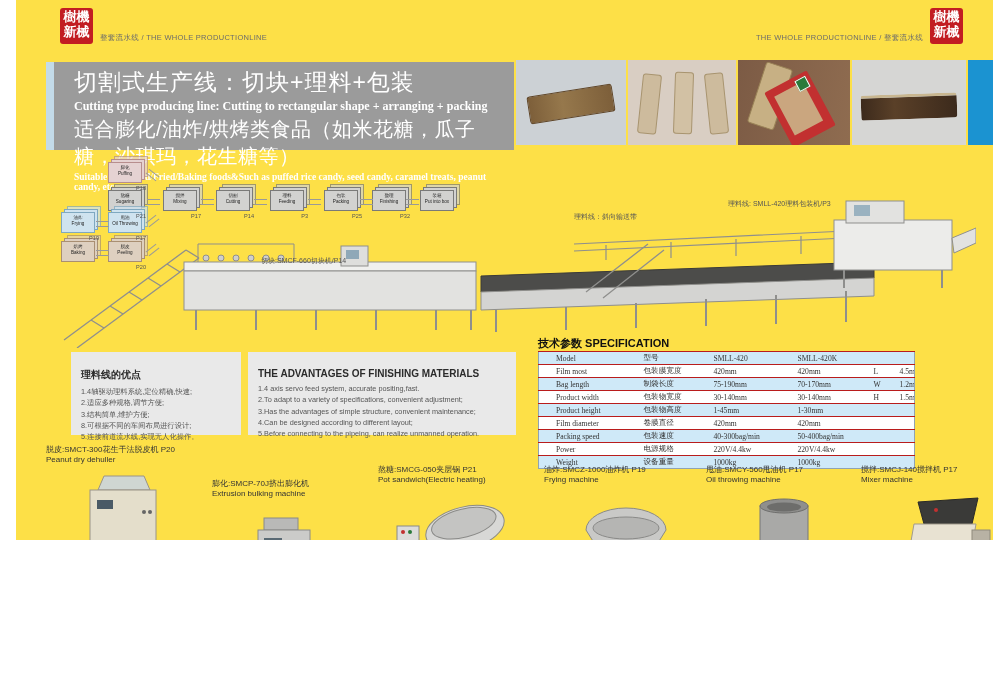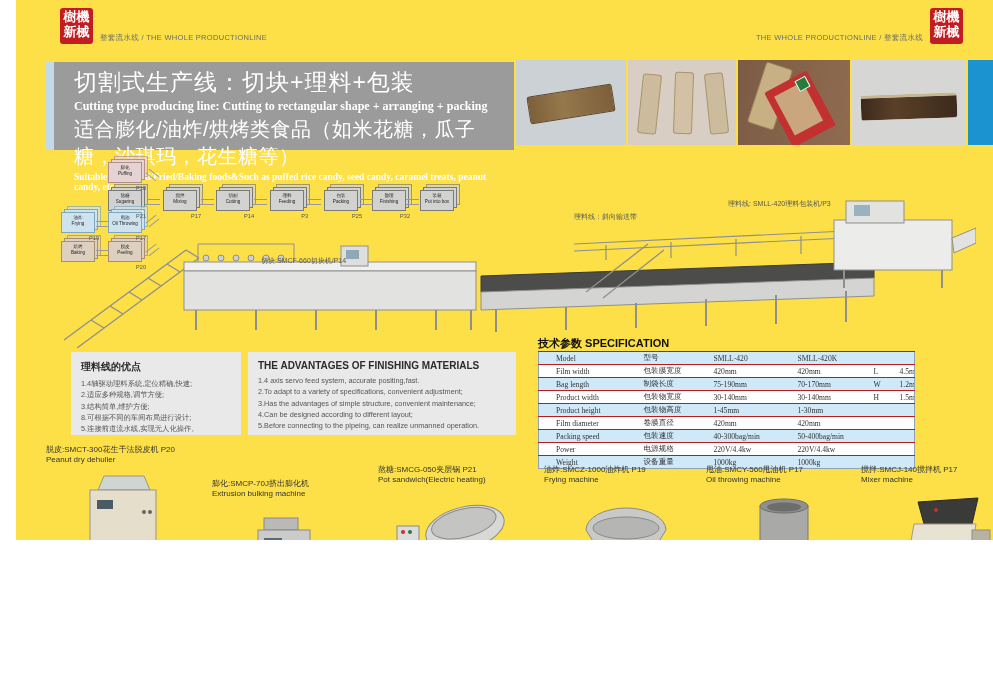--- a/index.html
+++ b/index.html
@@ -34,21 +34,21 @@
   .fcard .ref{position:absolute;right:-4px;bottom:-8px;font-size:5.6px;color:#555;z-index:3;}
   .v-pink .sheet{background:#e5d2d2;border-color:#b78e8e;}
   .v-blue .sheet{background:#cfe3ef;border-color:#7fa8c0;}
   .v-tan  .sheet{background:#ded0c0;border-color:#a98f72;}
   .conn{position:absolute;width:13px;height:4px;border-top:1.3px solid #9a9a98;border-bottom:1.3px solid #9a9a98;}
   .diag-dn{transform:rotate(38deg);} .diag-up{transform:rotate(-38deg);}
 
   .diag-label{position:absolute;font-size:7px;color:#555;white-space:nowrap;}
 
   
-  .adv{background:#e9e9e9;box-sizing:border-box;padding:8px 10px;}
+  .adv{background:#e9e9e9;box-sizing:border-box;padding:16px 10px;}
   .adv h4{margin:0 0 4px 0;font-size:10px;color:#2b2b2b;}
   .adv div{font-size:7.3px;color:#555;line-height:1.55;}
 
   
   .spec-title{font-size:11px;font-weight:bold;color:#111;}
   table.spec{border-collapse:collapse;width:376px;table-layout:fixed;
              font-family:"Liberation Serif",serif;font-size:7.6px;color:#333;
              border:1px solid #8fa3b3;}
   table.spec td{border-top:1px solid #b91c1c;padding:1px 17px;height:10px;overflow:hidden;white-space:nowrap;}
   table.spec tr:nth-child(odd){background:#cfe9f8;}
@@ -305,21 +305,21 @@
     <tbody>
         <tr>
           <td>Model</td>
           <td>型号</td>
           <td>SMLL-420</td>
           <td>SMLL-420K</td>
           <td></td>
           <td></td>
         </tr>
     <tr>
-          <td>Film width</td>
+          <td>Film most</td>
           <td>包装膜宽度</td>
           <td>420mm</td>
           <td>420mm</td>
           <td>L</td>
           <td>4.5m</td>
         </tr>
     <tr>
           <td>Bag length</td>
           <td>制袋长度</td>
           <td>75-190mm</td>

